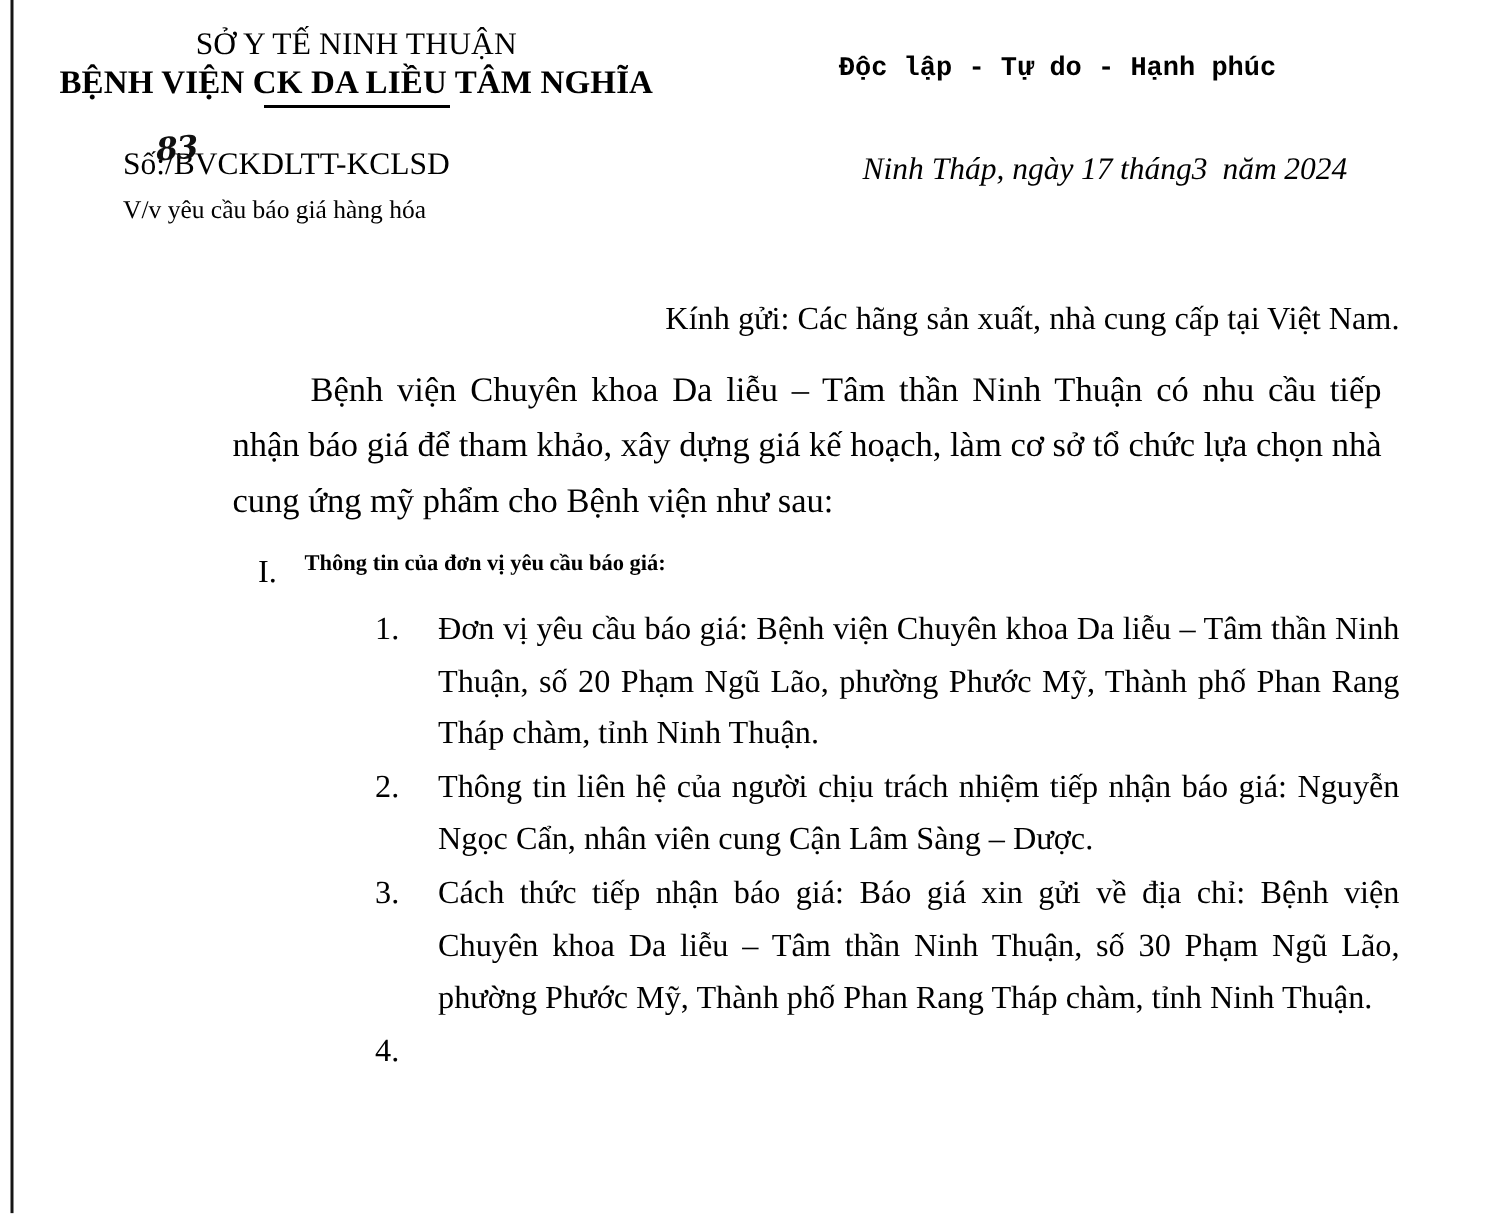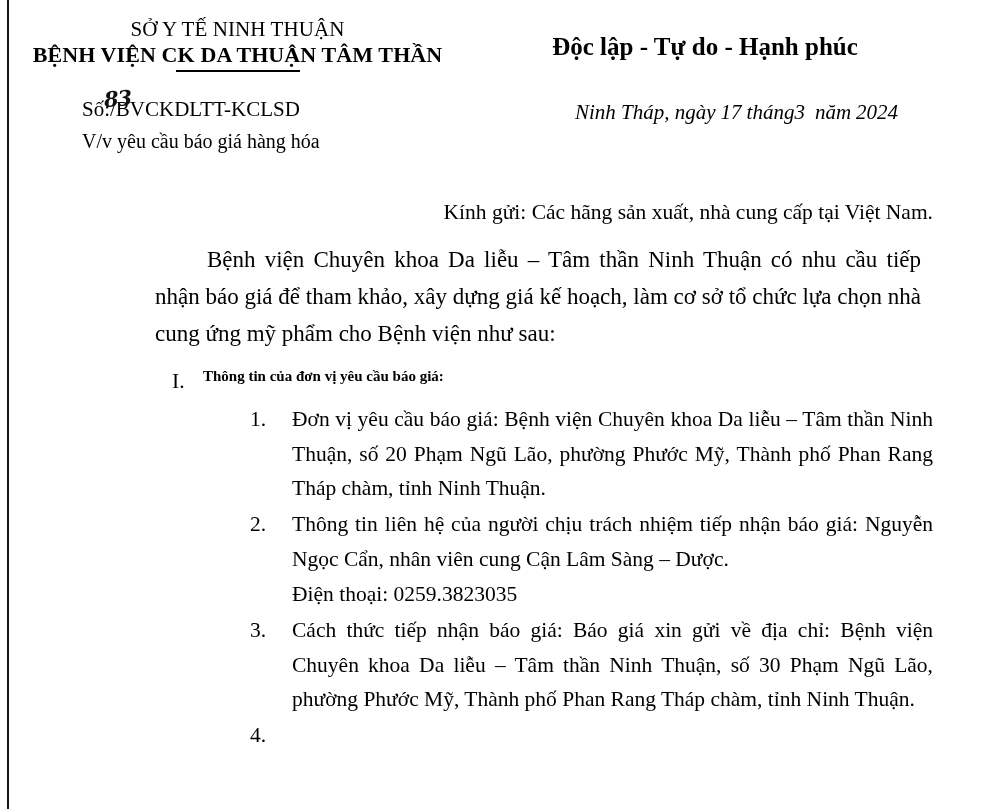--- a/index.html
+++ b/index.html
@@ -76,25 +76,26 @@
   }
 
   .nation-title {
     font-size: 22px;
     font-weight: bold;
     line-height: 1.14;
     letter-spacing: .2px;
     white-space: nowrap;
   }
   .nation-motto {
-    font-size: 25px;
+    font-size: 18px;
     font-weight: bold;
     line-height: 1.2;
     margin-top: 4px;
     white-space: nowrap;
+    font-family: Liberation Mono, monospace;
   }
 
   
   .doc-meta {
     position: absolute;
     left: 82px;
     top: 96px;
     width: 430px;
   }
   .doc-number {
@@ -110,21 +111,21 @@
     top: -10px;
     font-family: "DejaVu Serif", "Liberation Serif", serif;
     font-size: 21px;
     font-weight: bold;
     font-style: italic;
     color: #101010;
     transform: rotate(-4deg);
     letter-spacing: -1px;
   }
   .doc-subject {
-    font-size: 20px;
+    font-size: 17px;
     line-height: 1.25;
     margin-top: 7px;
     white-space: nowrap;
   }
 
   
   .doc-place-date {
     position: absolute;
     left: 575px;
     top: 99px;
@@ -214,21 +215,21 @@
 <body>
 
 <div class="page">
 
   <div class="scan-edge-left"></div>
 
   <div class="doc-header">
 
     <div class="header-left">
       <div class="org-parent">SỞ Y TẾ NINH THUẬN</div>
-      <div class="org-name">BỆNH VIỆN CK DA THUẬN TÂM THẦN</div>
+      <div class="org-name">BỆNH VIỆN CK DA LIỀU TÂM NGHĨA</div>
       <div class="org-rule"></div>
     </div>
 
     <div class="header-right">
       <div class="nation-motto">Độc lập - Tự do - Hạnh phúc</div>
     </div>
 
   </div>
 
   <div class="doc-meta">
@@ -258,21 +259,20 @@
 
       <li class="numbered-item">
         <span class="item-marker">1.</span>
         <span class="item-text">Đơn vị yêu cầu báo giá: Bệnh viện Chuyên khoa Da liễu – Tâm thần Ninh Thuận, số 20 Phạm Ngũ Lão, phường Phước Mỹ, Thành phố Phan Rang Tháp chàm, tỉnh Ninh Thuận.</span>
       </li>
 
       <li class="numbered-item">
         <span class="item-marker">2.</span>
         <span class="item-text">
           <span>Thông tin liên hệ của người chịu trách nhiệm tiếp nhận báo giá: Nguyễn Ngọc Cẩn, nhân viên cung Cận Lâm Sàng – Dược.</span>
-          <span class="line-plain" style="display:block;">Điện thoại: 0259.3823035</span>
         </span>
       </li>
 
       <li class="numbered-item">
         <span class="item-marker">3.</span>
         <span class="item-text">Cách thức tiếp nhận báo giá: Báo giá xin gửi về địa chỉ: Bệnh viện Chuyên khoa Da liễu – Tâm thần Ninh Thuận, số 30 Phạm Ngũ Lão, phường Phước Mỹ, Thành phố Phan Rang Tháp chàm, tỉnh Ninh Thuận.</span>
       </li>
 
       <li class="numbered-item">
         <span class="item-marker">4.</span>

